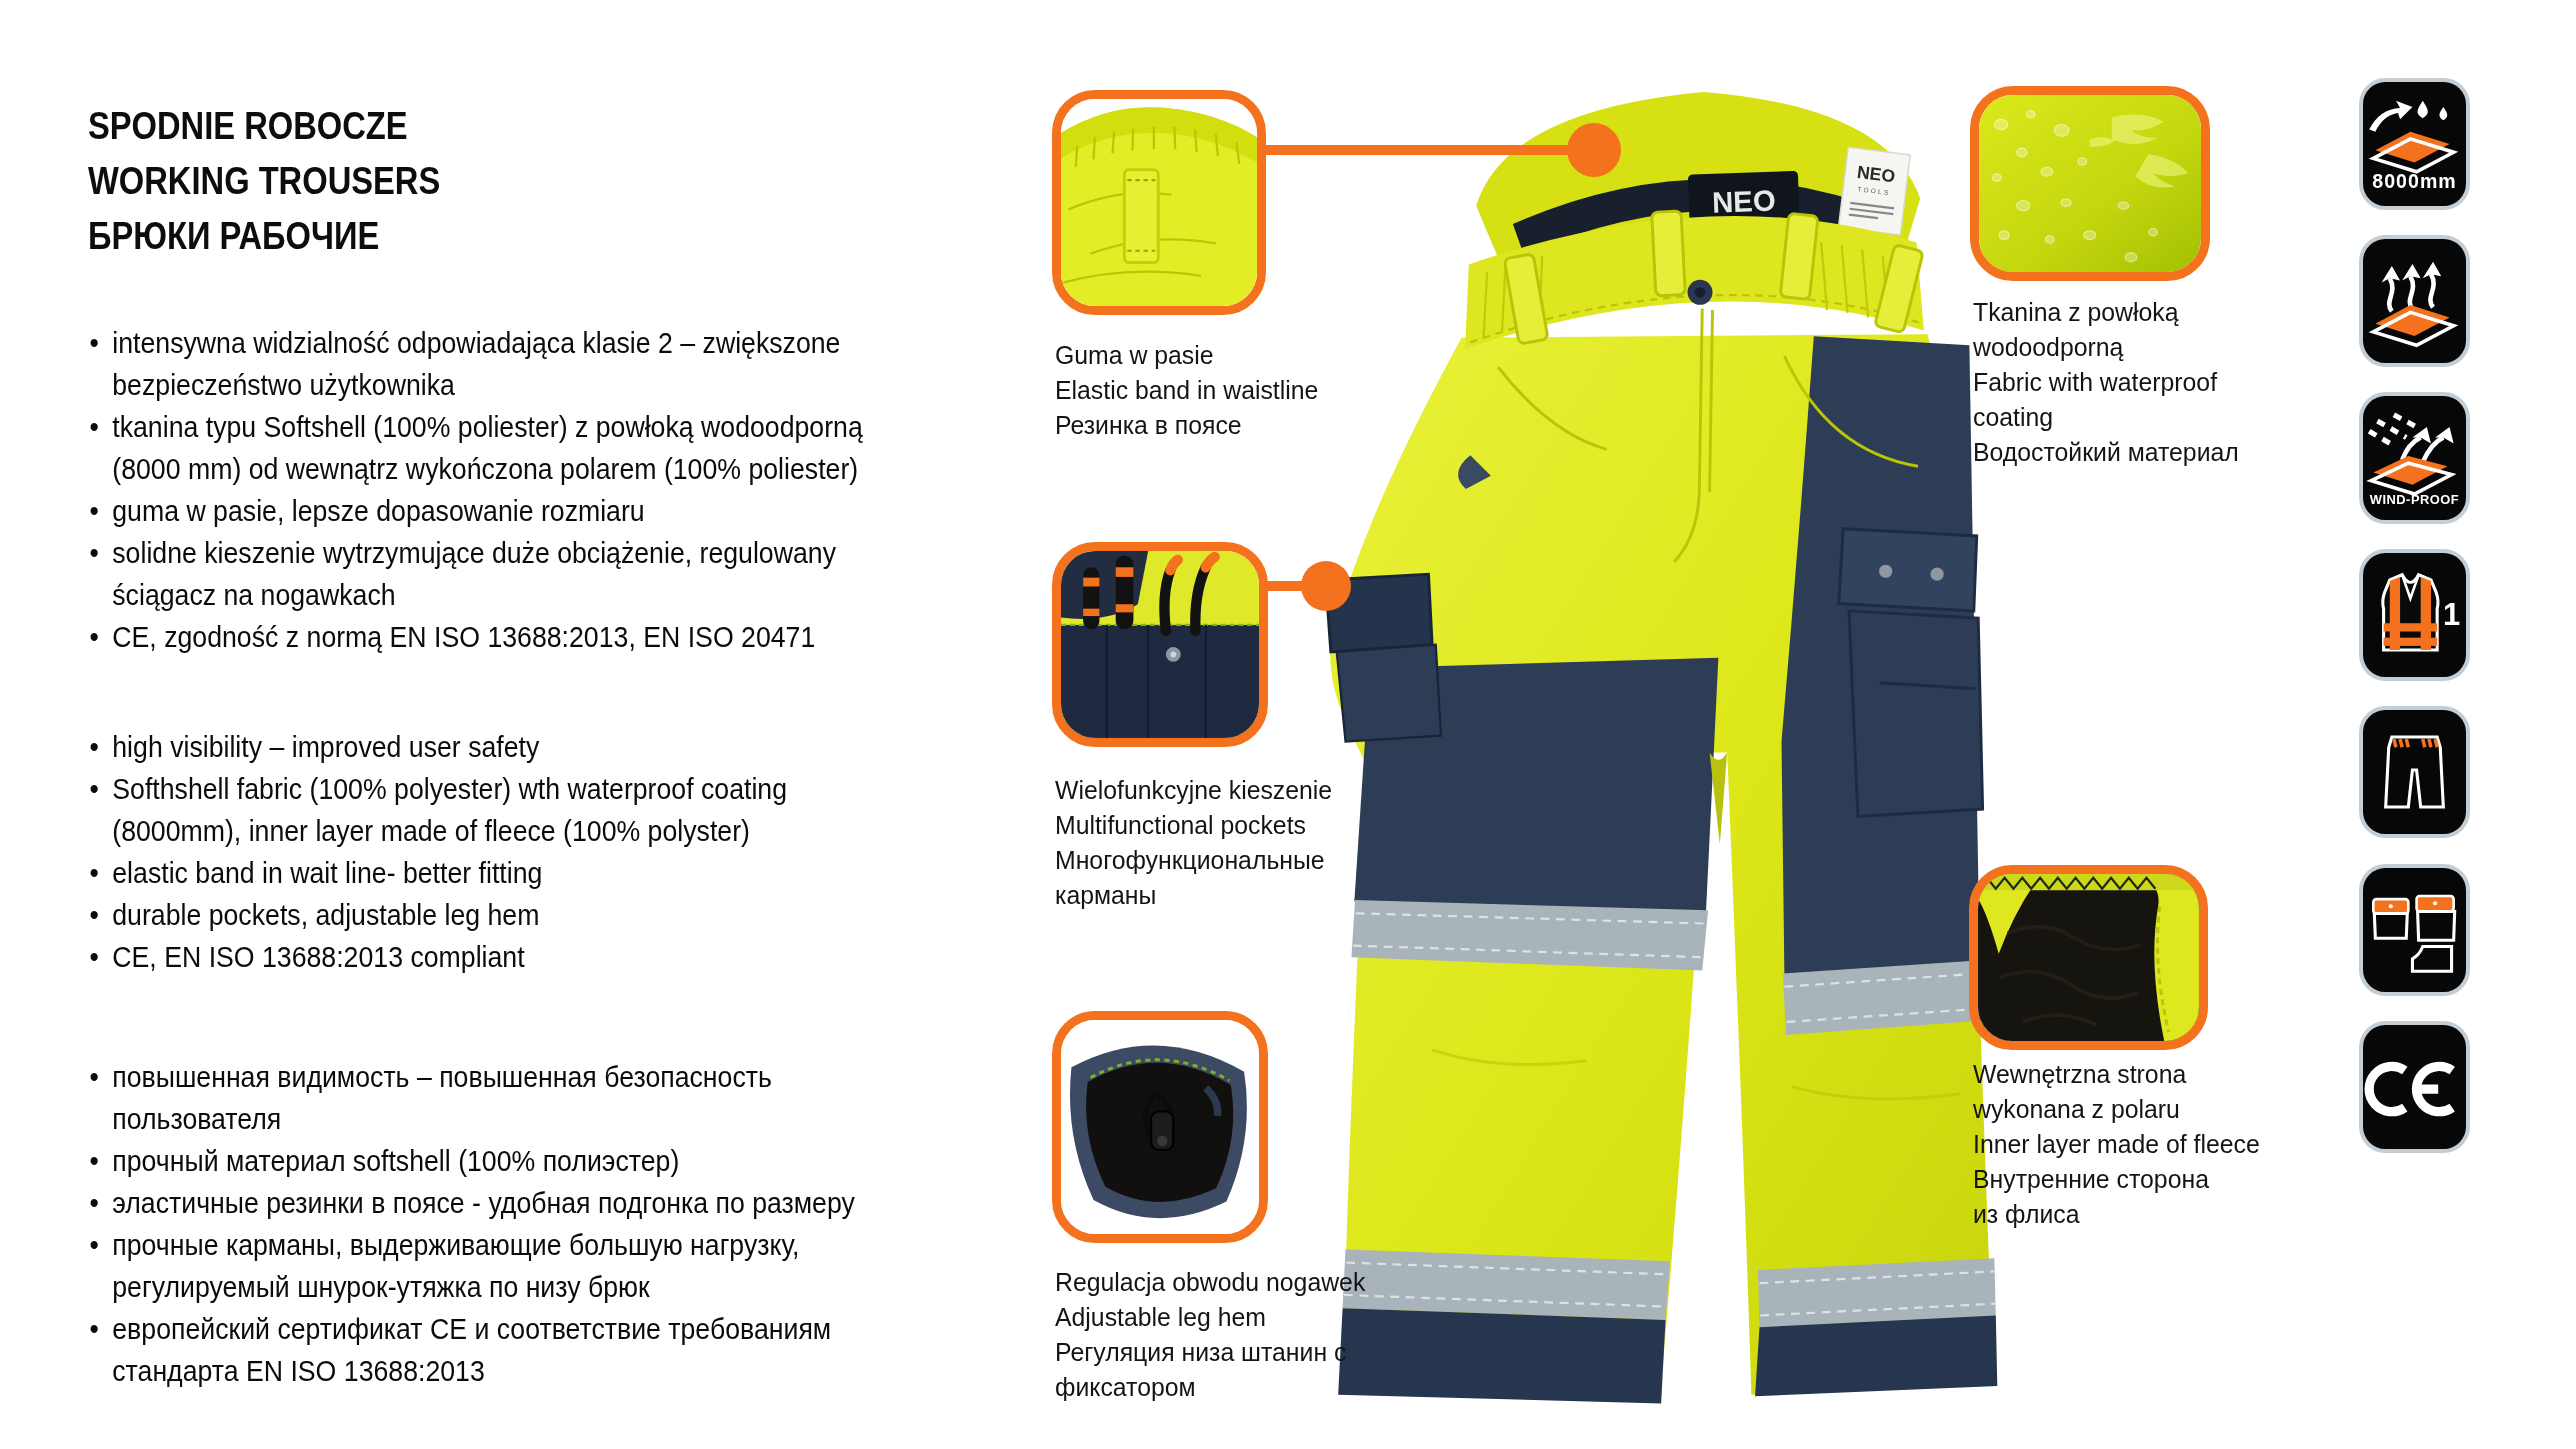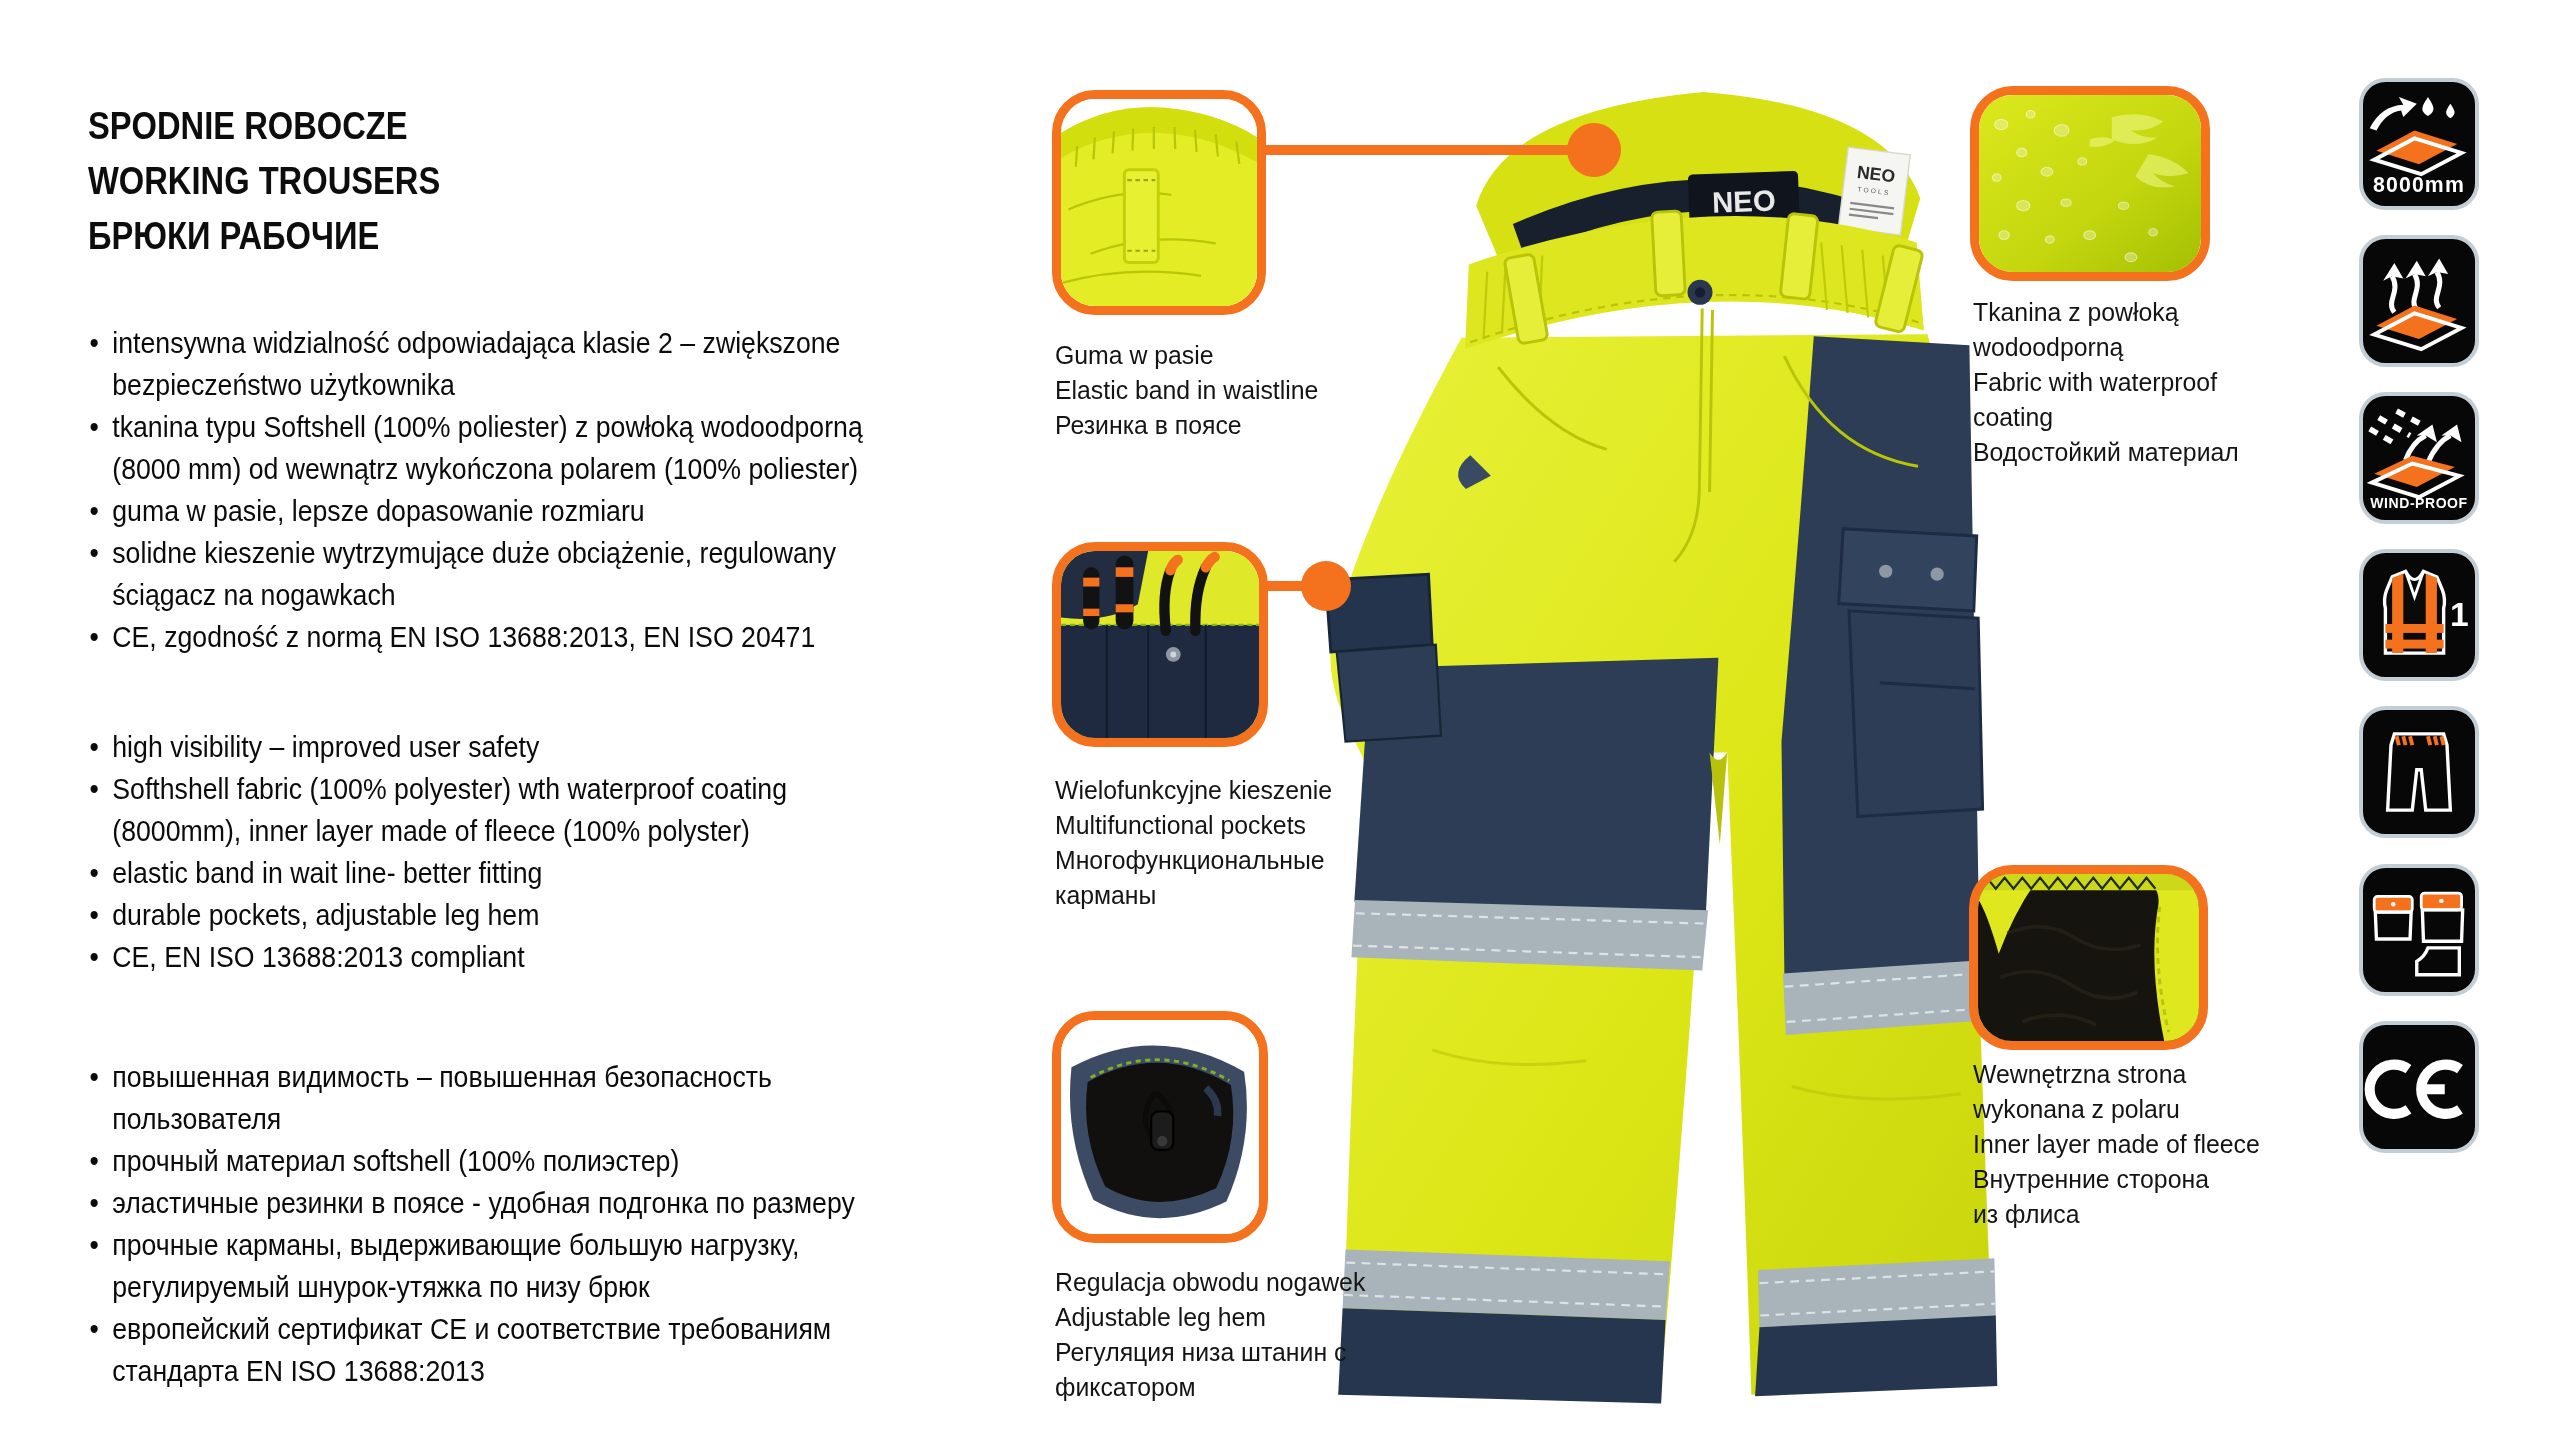--- a/index.html
+++ b/index.html
@@ -21,21 +21,21 @@
   .callout{border:9.5px solid #f4711d;border-radius:43px;background:#fff;overflow:hidden;box-sizing:border-box;}
   .callout svg{display:block;width:100%;height:100%;}
   .cap{font-size:26.4px;line-height:35px;white-space:pre-line;color:#141414;
        transform:scaleX(.94);transform-origin:left top;width:441px;}
 
   
   .cline{background:#f4711d;height:9.5px;border-radius:4.4px;}
   .cdot{background:#f4711d;border-radius:50%;}
 
   
-  .pictogram{width:120px;height:132px;left:2359px;background:#070707;border:4.4px solid #c2cdd5;
+  .pictogram{width:111px;height:132px;left:2359px;background:#070707;border:4.4px solid #c2cdd5;
              border-radius:26.4px;box-sizing:border-box;overflow:hidden;}
   .pictogram svg{display:block;width:100%;height:100%;}
   .icon-label{fill:#fff;font-family:"Liberation Sans",sans-serif;font-weight:bold;}
 </style>
 </head>
 <body>
 
 <header class="abs title">
   <div class="title-line">SPODNIE ROBOCZE</div>
   <div class="title-line">WORKING TROUSERS</div>

